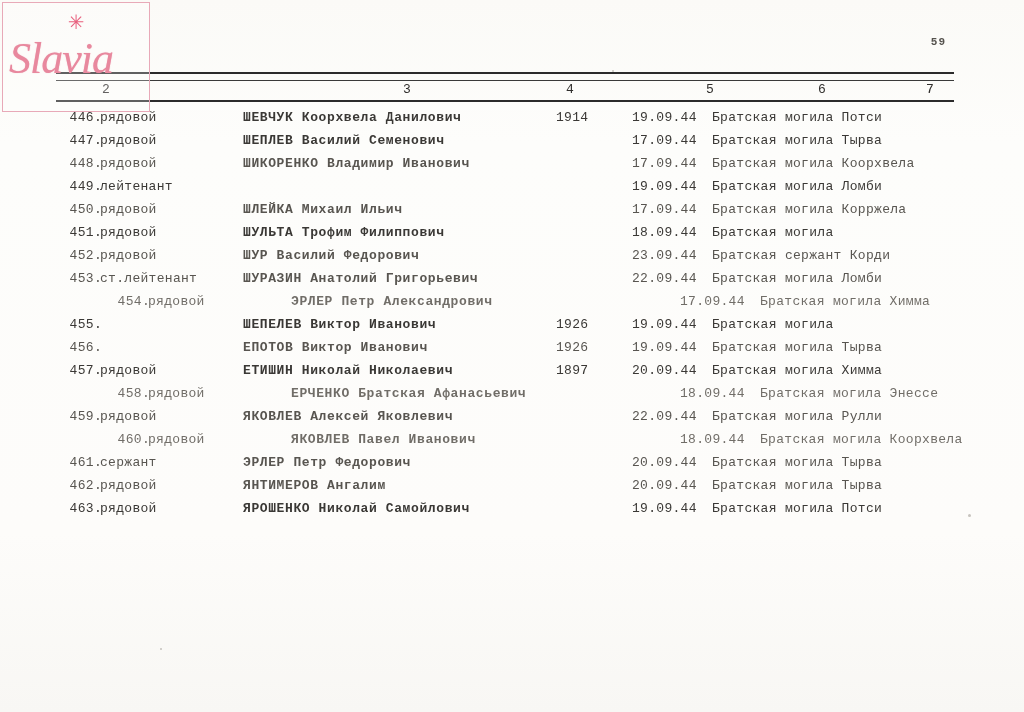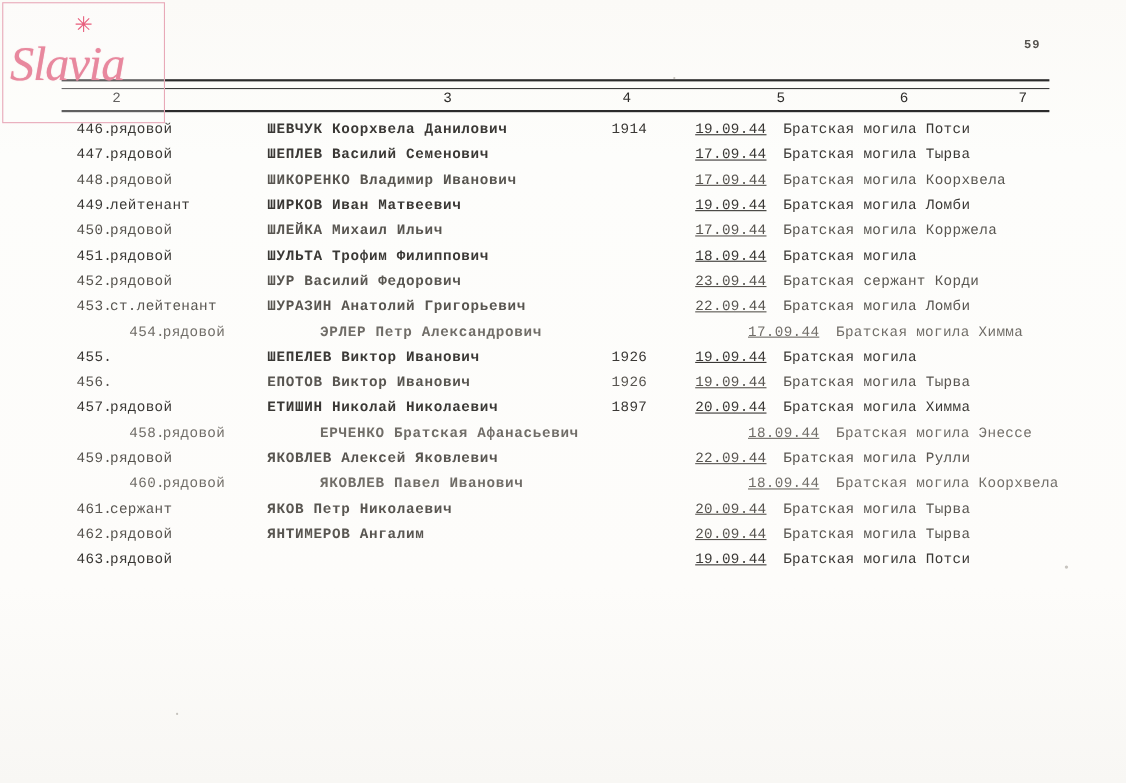--- a/index.html
+++ b/index.html
@@ -119,21 +119,21 @@
     font-size: 13px;
     line-height: 23px;
     color: #2e2c2a;
     font-family: "Liberation Mono", monospace;
     letter-spacing: 0.3px;
   }
   .c-num   { left: 62px;  width: 40px; text-align: right; }
   .c-rank  { left: 100px; }
   .c-name  { left: 243px; }
   .c-year  { left: 556px; width: 46px; text-align: left; }
-  .c-date  { left: 632px; text-decoration: underline; }
+  .c-date  { left: 632px; }
   .c-place { left: 712px; text-align: center; }
 
   
   .fade-1 { color: #3a3835; }
   .fade-2 { color: #4c4944; opacity: 0.93; }
   .fade-3 { color: #5a5650; opacity: 0.86; margin-left: 48px; }
 
   .name-lead {
     font-weight: bold;
     letter-spacing: 0.6px;
@@ -194,21 +194,20 @@
         <div class="cell c-num fade-2">448.</div>
         <div class="cell c-rank fade-2">рядовой</div>
         <div class="cell c-name fade-2 name-lead">ШИКОРЕНКО Владимир Иванович</div>
         <div class="cell c-year fade-2"></div>
         <div class="cell c-date fade-2">17.09.44</div>
         <div class="cell c-place fade-2">Братская могила Коорхвела</div>
       </div>
       <div class="row">
         <div class="cell c-num fade-1">449.</div>
         <div class="cell c-rank fade-1">лейтенант</div>
-        <div class="cell c-name fade-1 name-lead">ШИРКОВ Иван Матвеевич</div>
         <div class="cell c-year fade-1"></div>
         <div class="cell c-date fade-1">19.09.44</div>
         <div class="cell c-place fade-1">Братская могила Ломби</div>
       </div>
       <div class="row">
         <div class="cell c-num fade-2">450.</div>
         <div class="cell c-rank fade-2">рядовой</div>
         <div class="cell c-name fade-2 name-lead">ШЛЕЙКА Михаил Ильич</div>
         <div class="cell c-year fade-2"></div>
         <div class="cell c-date fade-2">17.09.44</div>
@@ -290,36 +289,37 @@
         <div class="cell c-num fade-3">460.</div>
         <div class="cell c-rank fade-3">рядовой</div>
         <div class="cell c-name fade-3 name-lead">ЯКОВЛЕВ Павел Иванович</div>
         <div class="cell c-year fade-3"></div>
         <div class="cell c-date fade-3">18.09.44</div>
         <div class="cell c-place fade-3">Братская могила Коорхвела</div>
       </div>
       <div class="row">
         <div class="cell c-num fade-2">461.</div>
         <div class="cell c-rank fade-2">сержант</div>
-        <div class="cell c-name fade-2 name-lead">ЯКОВ Петр Николаевич</div>
+        <div class="cell c-name fade-2 name-lead">ЭРЛЕР Петр Федорович</div>
         <div class="cell c-year fade-2"></div>
         <div class="cell c-date fade-2">20.09.44</div>
         <div class="cell c-place fade-2">Братская могила Тырва</div>
       </div>
       <div class="row">
         <div class="cell c-num fade-2">462.</div>
         <div class="cell c-rank fade-2">рядовой</div>
         <div class="cell c-name fade-2 name-lead">ЯНТИМЕРОВ Ангалим</div>
         <div class="cell c-year fade-2"></div>
         <div class="cell c-date fade-2">20.09.44</div>
         <div class="cell c-place fade-2">Братская могила Тырва</div>
       </div>
       <div class="row">
         <div class="cell c-num fade-1">463.</div>
         <div class="cell c-rank fade-1">рядовой</div>
+        <div class="cell c-name fade-1 name-lead">ЯРОШЕНКО Николай Самойлович</div>
         <div class="cell c-year fade-1"></div>
         <div class="cell c-date fade-1">19.09.44</div>
         <div class="cell c-place fade-1">Братская могила Потси</div>
       </div>
     </div>
 
   <div class="speck" style="left:968px; top:514px; width:3px; height:3px;"></div>
   <div class="speck" style="left:612px; top:70px; width:2px; height:2px;"></div>
   <div class="speck" style="left:160px; top:648px; width:2px; height:2px;"></div>
 </div>

